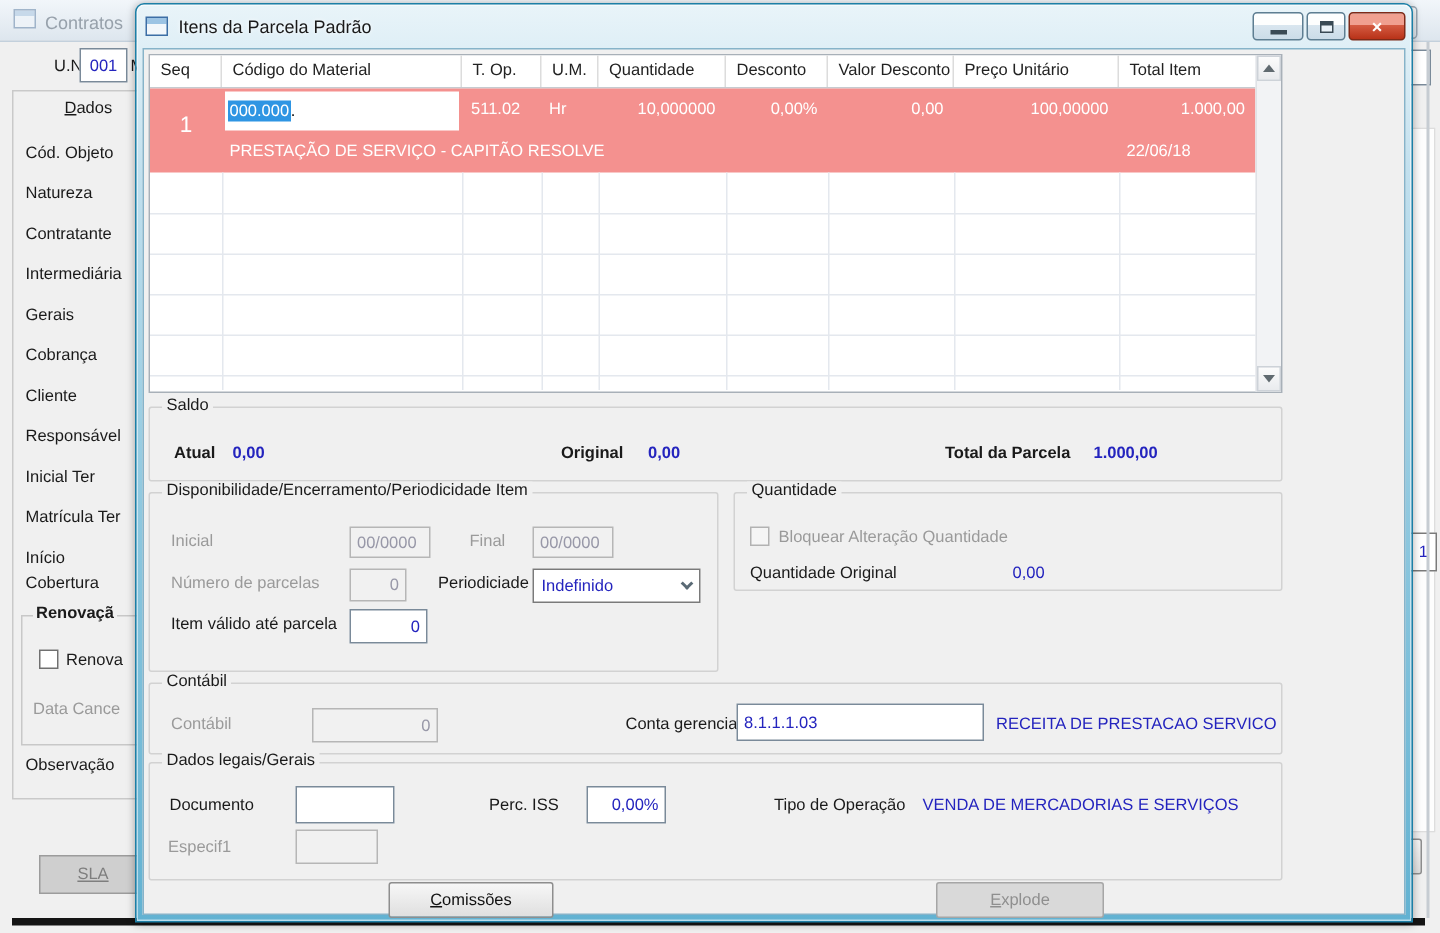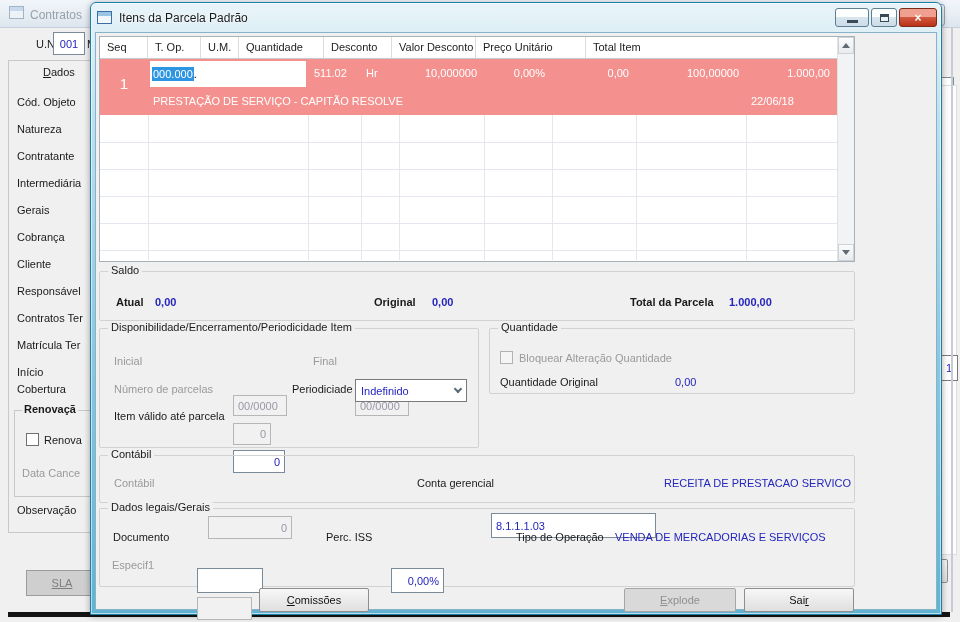--- a/index.html
+++ b/index.html
@@ -45,21 +45,21 @@
     display:flex; align-items:center; justify-content:flex-end; padding-right:5px; color:#2424BE; }
   .right-combo { left:864px; top:428px; width:58px; height:25px; background:#fff; border:1px solid #7A7A7A; }
   .right-box2 { left:864px; top:503px; width:68px; height:40px; background:#fff; border:1px solid #7A7A7A; }
   .alteracoes-btn { left:864px; top:559px; width:84px; height:24px; }
 
   
   .btn { background:linear-gradient(180deg,#F7F7F7,#DFDFDF); border:1px solid #8E8E8E; border-radius:2px;
     display:flex; align-items:center; justify-content:center; color:#111; }
   .btn.disabled { background:#D9D9D9; border-color:#A6A6A6; color:#8F8F8F; }
   .accel { text-decoration:underline; text-underline-offset:1px; }
-  .tb { background:#fff; border:1px solid #7A8A99; display:flex; align-items:center; padding:0 4px;margin-top:44px; }
+  .tb { background:#fff; border:1px solid #7A8A99; display:flex; align-items:center; padding:0 4px; }
   .tb.disabled { background:#F1F1F1; border-color:#B6B6B6; color:#9898A8; }
   .tb.right { justify-content:flex-end; }
   .blue { color:#2424BE; }
   .gray { color:#9A9A9A; }
   .groupbox { position:absolute; border:1px solid #D2D2D2; border-radius:2px; }
   .groupbox > .cap { position:absolute; top:-8px; left:8px; background:#F0F0F0; padding:0 3px; font-weight:normal; white-space:nowrap; }
   .chev { display:inline-block; width:6px; height:6px; border-right:2px solid #5A6A75; border-bottom:2px solid #5A6A75;
     transform:rotate(45deg); margin-top:-4px; }
   .checkbox { width:13px; height:13px; background:#fff; border:1px solid #707070; }
   .checkbox.disabled { background:#F5F5F5; border-color:#B2B2B2; }
@@ -127,21 +127,21 @@
   <div class="abs side-dados"><span class="accel">D</span><span>ados</span></div>
 
   <div class="abs side-item" style="top:96px">Cód. Objeto</div>
   <div class="abs side-item" style="top:123px">Natureza</div>
   <div class="abs side-item" style="top:150px">Contratante</div>
   <div class="abs side-item" style="top:177px">Intermediária</div>
   <div class="abs side-item" style="top:204px">Gerais</div>
   <div class="abs side-item" style="top:231px">Cobrança</div>
   <div class="abs side-item" style="top:258px">Cliente</div>
   <div class="abs side-item" style="top:285px">Responsável</div>
-  <div class="abs side-item" style="top:312px">Contratos Ter</div>
+  <div class="abs side-item" style="top:312px">Inicial Ter</div>
   <div class="abs side-item" style="top:339px">Matrícula Ter</div>
   <div class="abs side-item" style="top:366px">Início</div>
   <div class="abs side-item" style="top:383px">Cobertura</div>
 
   <div class="abs renov-group"></div>
   <div class="abs renov-cap">Renovaçã</div>
   <div class="abs renov-check checkbox"></div>
   <div class="abs renov-label">Renova</div>
   <div class="abs datacancel">Data Cance</div>
   <div class="abs observacao">Observação</div>
@@ -184,20 +184,21 @@
             <span>×</span>
           </div>
       </div>
     </div>
 
     <div class="dlg-client">
 
       <div class="abs grid">
         <div class="grid-header">
           <div class="gh-cell" style="width:48px">Seq</div>
+          <div class="gh-cell" style="width:160px">Código do Material</div>
           <div class="gh-cell" style="width:53px">T. Op.</div>
           <div class="gh-cell" style="width:38px">U.M.</div>
           <div class="gh-cell" style="width:85px">Quantidade</div>
           <div class="gh-cell" style="width:68px">Desconto</div>
           <div class="gh-cell" style="width:84px">Valor Desconto</div>
           <div class="gh-cell" style="width:110px">Preço Unitário</div>
           <div class="gh-cell" style="width:91px; border-right:none">Total Item</div>
         </div>
 
         <div class="pink-row">
@@ -300,20 +301,15 @@
       <div class="dlg-btn btn" style="left:163px; top:555px; width:110px">
           <span></span>
           <span class="accel">C</span>
           <span>omissões</span>
         </div>
       <div class="dlg-btn btn disabled" style="left:528px; top:555px; width:112px">
           <span></span>
           <span class="accel">E</span>
           <span>xplode</span>
         </div>
-      <div class="dlg-btn btn" style="left:648px; top:555px; width:110px">
-          <span>Sai</span>
-          <span class="accel">r</span>
-          <span></span>
-        </div>
     </div>
   </div>
 </div>
 
 </body></html>

